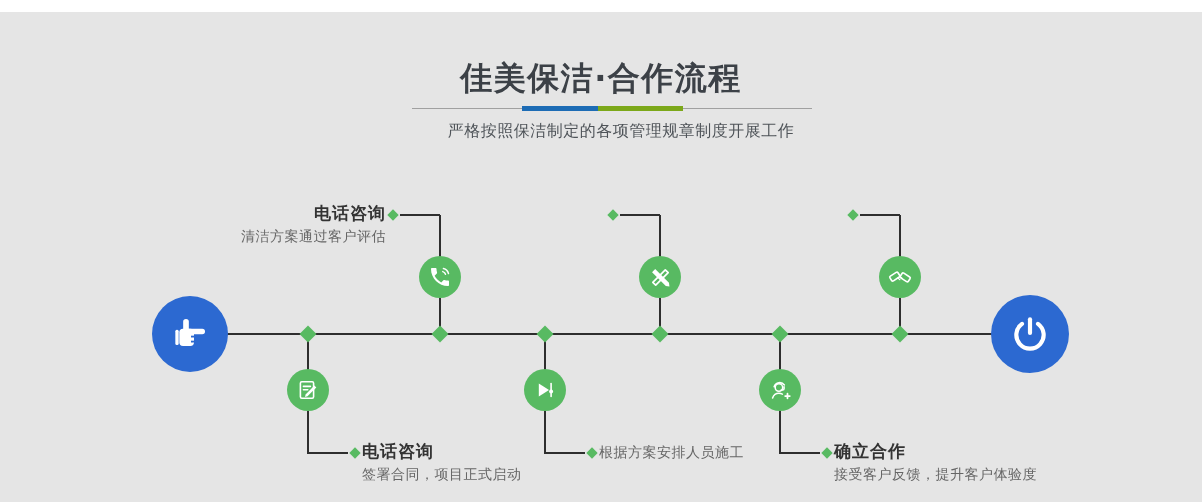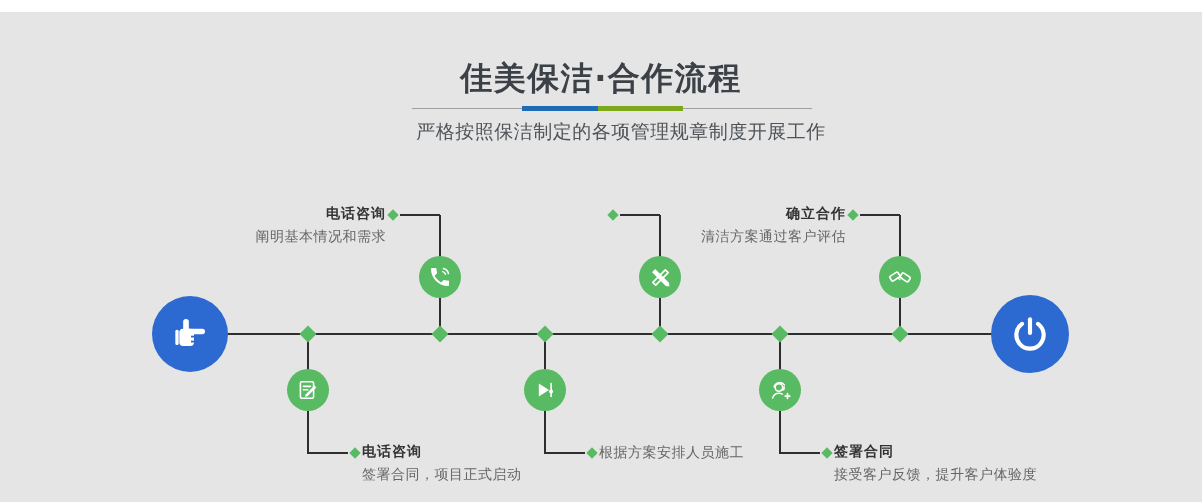--- a/index.html
+++ b/index.html
@@ -16,21 +16,21 @@
     position:absolute; top:44px; left:0; width:100%; text-align:center;
     font-size:32px; font-weight:700; color:#3c4147; letter-spacing:1.5px; line-height:44px;
   }
   .divider { position:absolute; top:94px; left:412px; width:400px; height:6px; }
   .divider .hairline { position:absolute; top:2px; left:0; width:100%; height:1px; background:var(--hair); }
   .divider .segs { position:absolute; top:0; left:110px; height:5px; display:flex; }
   .divider .seg-blue  { width:76px; height:5px; background:var(--divblue); }
   .divider .seg-green { width:85px; height:5px; background:var(--divgreen); }
   .page-subtitle {
     position:absolute; top:106px; left:0; width:100%; text-align:center;
-    font-size:19px; color:#4f5459; line-height:26px; letter-spacing:0.5px;padding-left:40px;
+    font-size:16px; color:#4f5459; line-height:26px; letter-spacing:0.5px;padding-left:40px;
   }
 
   
   .main-line { position:absolute; top:321px; left:190px; width:840px; height:1.5px; background:var(--line); }
   .terminal {
     position:absolute; border-radius:50%; background:var(--blue);
     display:flex; align-items:center; justify-content:center;
   }
   .terminal.start { left:152px; top:284px; width:76px; height:76px; }
   .terminal.end   { left:991px; top:283px; width:78px; height:78px; }
@@ -59,21 +59,21 @@
   .label-diamond {
     position:absolute; width:8px; height:8px; background:var(--green); transform:rotate(45deg);
   }
   .step.top    .label-diamond { left:calc(var(--x) - 51px); top:199px; }
   .step.bottom .label-diamond { left:calc(var(--x) + 43px); top:437px; }
 
   .label { position:absolute; white-space:nowrap; }
   .step.top    .label { right:calc(1202px - var(--x) + 54px); top:190px; text-align:right; }
   .step.bottom .label { left:calc(var(--x) + 54px); top:428px; text-align:left; }
 
-  .step-title { font-size:14px; font-weight:700; color:#333; line-height:22px; letter-spacing:1px; }
+  .step-title { font-size:17px; font-weight:700; color:#333; line-height:22px; letter-spacing:1px; }
   .step-desc  { font-size:14px; color:#666; line-height:20px; margin-top:2px; letter-spacing:0.5px; }
 
   svg { display:block; }
 </style>
 </head>
 <body>
 
 <div class="stage" style="--blue: #2c69d1; --green: #58ba62; --divblue: #1d6cb5; --divgreen: #7ca81a; --line: #2e2e2e;">
 
   <div class="page-title">佳美保洁·合作流程</div>
@@ -140,21 +140,21 @@
       <span>
         <svg width="24" height="24" viewBox="0 0 24 24">
           <path fill="#fff" d="M6.62 10.79c1.44 2.83 3.76 5.14 6.59 6.59l2.2-2.21c.27-.27.67-.36 1.02-.24 1.12.37 2.33.57 3.57.57.55 0 1 .45 1 1V20c0 .55-.45 1-1 1-9.39 0-17-7.61-17-17 0-.55.45-1 1-1h3.5c.55 0 1 .45 1 1 0 1.25.2 2.45.57 3.57.11.35.03.74-.25 1.02l-2.2 2.2z"></path>
           <path d="M14.8 6.6a3.9 3.9 0 0 1 2.7 2.7" stroke="#fff" stroke-width="1.5" fill="none" stroke-linecap="round"></path>
           <path d="M15.4 3.5a7 7 0 0 1 5.1 5.1" stroke="#fff" stroke-width="1.5" fill="none" stroke-linecap="round"></path>
         </svg>
       </span>
     </div>
     <div class="label">
       <div class="step-title">电话咨询</div>
-      <div class="step-desc">阐明基本情况和需求</div>
+      <div class="step-desc">清洁方案通过客户评估</div>
     </div>
   </div>
 
   <div class="step bottom" style="--x:545px">
     <div class="vline"></div>
     <div class="node-diamond"></div>
     <div class="elbow"></div>
     <div class="label-diamond"></div>
     <div class="circle">
       <span>
@@ -197,38 +197,34 @@
         <svg width="25" height="25" viewBox="0 0 24 24" fill="none" stroke="#fff" stroke-width="1.5" stroke-linecap="round">
           <circle cx="10.5" cy="9.2" r="3.6"></circle>
           <path d="M5.9 8.3a5.6 5.6 0 0 1 9.8-1.6"></path>
           <path d="M15.4 8.4v1.9a1.3 1.3 0 0 1-1.3 1.3h-1.5"></path>
           <path d="M4.4 19.2c1-2.9 3.3-4.5 6.1-4.5 1.2 0 2.3.3 3.3.8"></path>
           <path d="M16.5 17.3h4.4M18.7 15.1v4.4" stroke-width="1.7"></path>
         </svg>
       </span>
     </div>
     <div class="label">
-      <div class="step-title">签署合同</div>
+      <div class="step-title">确立合作</div>
       <div class="step-desc">接受客户反馈，提升客户体验度</div>
     </div>
   </div>
 
   <div class="step top" style="--x:900px">
     <div class="vline"></div>
     <div class="node-diamond"></div>
     <div class="elbow"></div>
     <div class="label-diamond"></div>
     <div class="circle">
       <span>
         <svg width="26" height="26" viewBox="0 0 24 24" fill="none" stroke="#fff" stroke-width="1.5" stroke-linejoin="round">
           <rect x="2.8" y="9.0" width="8.8" height="5.2" rx="1.2" transform="rotate(-33 7.2 11.6)"></rect>
           <rect x="12.4" y="9.8" width="8.8" height="5.2" rx="1.2" transform="rotate(33 16.8 12.4)"></rect>
           <path d="M10 12.8l1.9 1.7M12 11.5l1.9 1.7" stroke-width="1.1" stroke-linecap="round"></path>
         </svg>
       </span>
     </div>
-    <div class="label">
-      <div class="step-title">确立合作</div>
-      <div class="step-desc">清洁方案通过客户评估</div>
-    </div>
   </div>
 
 </div>
 
 </body></html>

